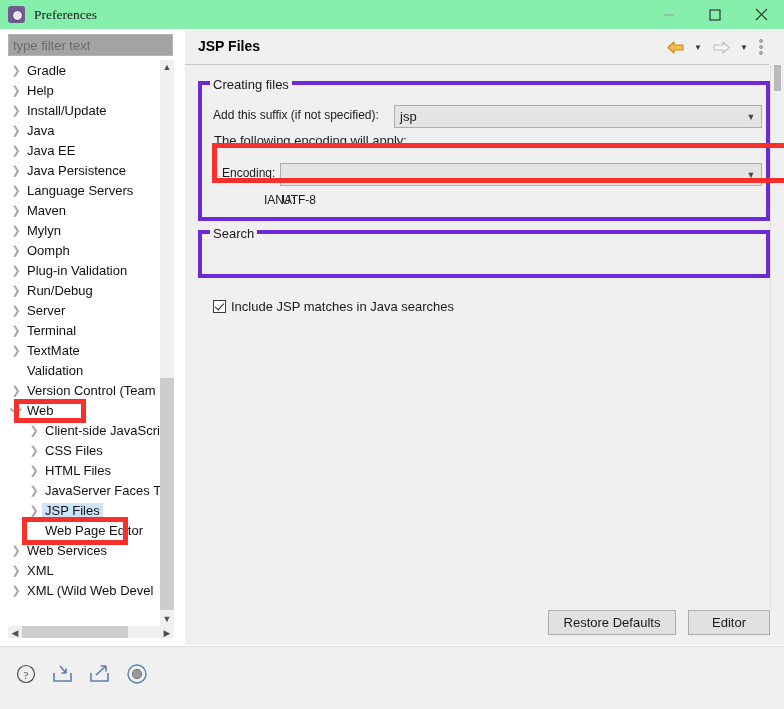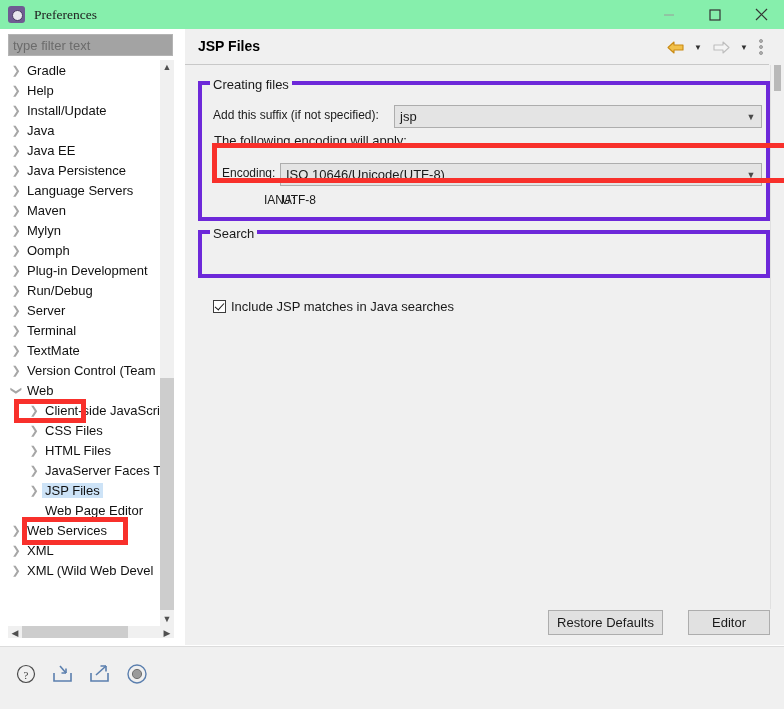--- a/index.html
+++ b/index.html
@@ -179,21 +179,21 @@
     position: absolute; left: 3px; top: 0px; width: 7px; height: 26px;
     background: #b9b9b9;
   }
 
   
   .btn {
     position: absolute; background: #e1e1e1; border: 1px solid #adadad;
     font-family: "Liberation Sans", sans-serif; font-size: 13px;
     color: #1a1a1a; display: flex; align-items: center; justify-content: center;
   }
-  #btn-restore { left: 363px; top: 581px; width: 115px; height: 25px; }
+  #btn-restore { left: 363px; top: 581px; width: 128px; height: 25px; }
   #btn-apply   { left: 503px; top: 581px; width: 82px;  height: 25px; }
 
   
   #bottom-bar {
     position: absolute; left: 0; top: 646px; width: 784px; height: 63px;
     background: #f0f0f0; border-top: 1px solid #dcdcdc;
   }
   #bottom-icons { position: absolute; left: 12px; top: 13px; display: flex; gap: 9px; }
   .bicon { width: 28px; height: 28px; display: flex; align-items: center; justify-content: center; }
 
@@ -270,37 +270,41 @@
       <div class="tnode">
         <span class="arrow" style="transform: none; display: inline-block;">❯</span>
         <span class="lbl">Mylyn</span>
       </div>
       <div class="tnode">
         <span class="arrow" style="transform: none; display: inline-block;">❯</span>
         <span class="lbl">Oomph</span>
       </div>
       <div class="tnode">
         <span class="arrow" style="transform: none; display: inline-block;">❯</span>
-        <span class="lbl">Plug-in Development</span>
+        <span class="lbl">Plug-in Validation</span>
       </div>
       <div class="tnode">
         <span class="arrow" style="transform: none; display: inline-block;">❯</span>
         <span class="lbl">Run/Debug</span>
       </div>
       <div class="tnode">
         <span class="arrow" style="transform: none; display: inline-block;">❯</span>
         <span class="lbl">Server</span>
       </div>
       <div class="tnode">
         <span class="arrow" style="transform: none; display: inline-block;">❯</span>
         <span class="lbl">Terminal</span>
       </div>
       <div class="tnode">
         <span class="arrow" style="transform: none; display: inline-block;">❯</span>
         <span class="lbl">TextMate</span>
+      </div>
+      <div class="tnode">
+        <span class="arrow none"></span>
+        <span class="lbl">Validation</span>
       </div>
       <div class="tnode">
         <span class="arrow" style="transform: none; display: inline-block;">❯</span>
         <span class="lbl">Version Control (Team</span>
       </div>
       <div class="tnode">
         <span class="arrow" style="transform: rotate(90deg); display: inline-block;">❯</span>
         <span class="lbl">Web</span>
       </div>
       <div class="tnode indent1">
@@ -386,21 +390,20 @@
     <span class="fld-label" id="lbl-suffix">Add this suffix (if not specified):</span>
     <div class="combo" id="combo-suffix">
       <span class="cval">jsp</span>
       <span class="carr">▼</span>
     </div>
 
     <span id="txt-encinfo">The following encoding will apply:</span>
 
     <span class="fld-label" id="lbl-encoding">Encoding:</span>
     <div class="combo" id="combo-encoding">
-      <span class="cval">ISO 10646/Unicode(UTF-8)</span>
       <span class="carr">▼</span>
     </div>
 
     <span class="fld-label" id="lbl-iana">IANA:</span>
     <span class="fld-label" id="val-iana">UTF-8</span>
   </div>
 
   <div class="group" id="grp-search">
     <span class="glabel">Search</span>
     <div id="chk-row">

